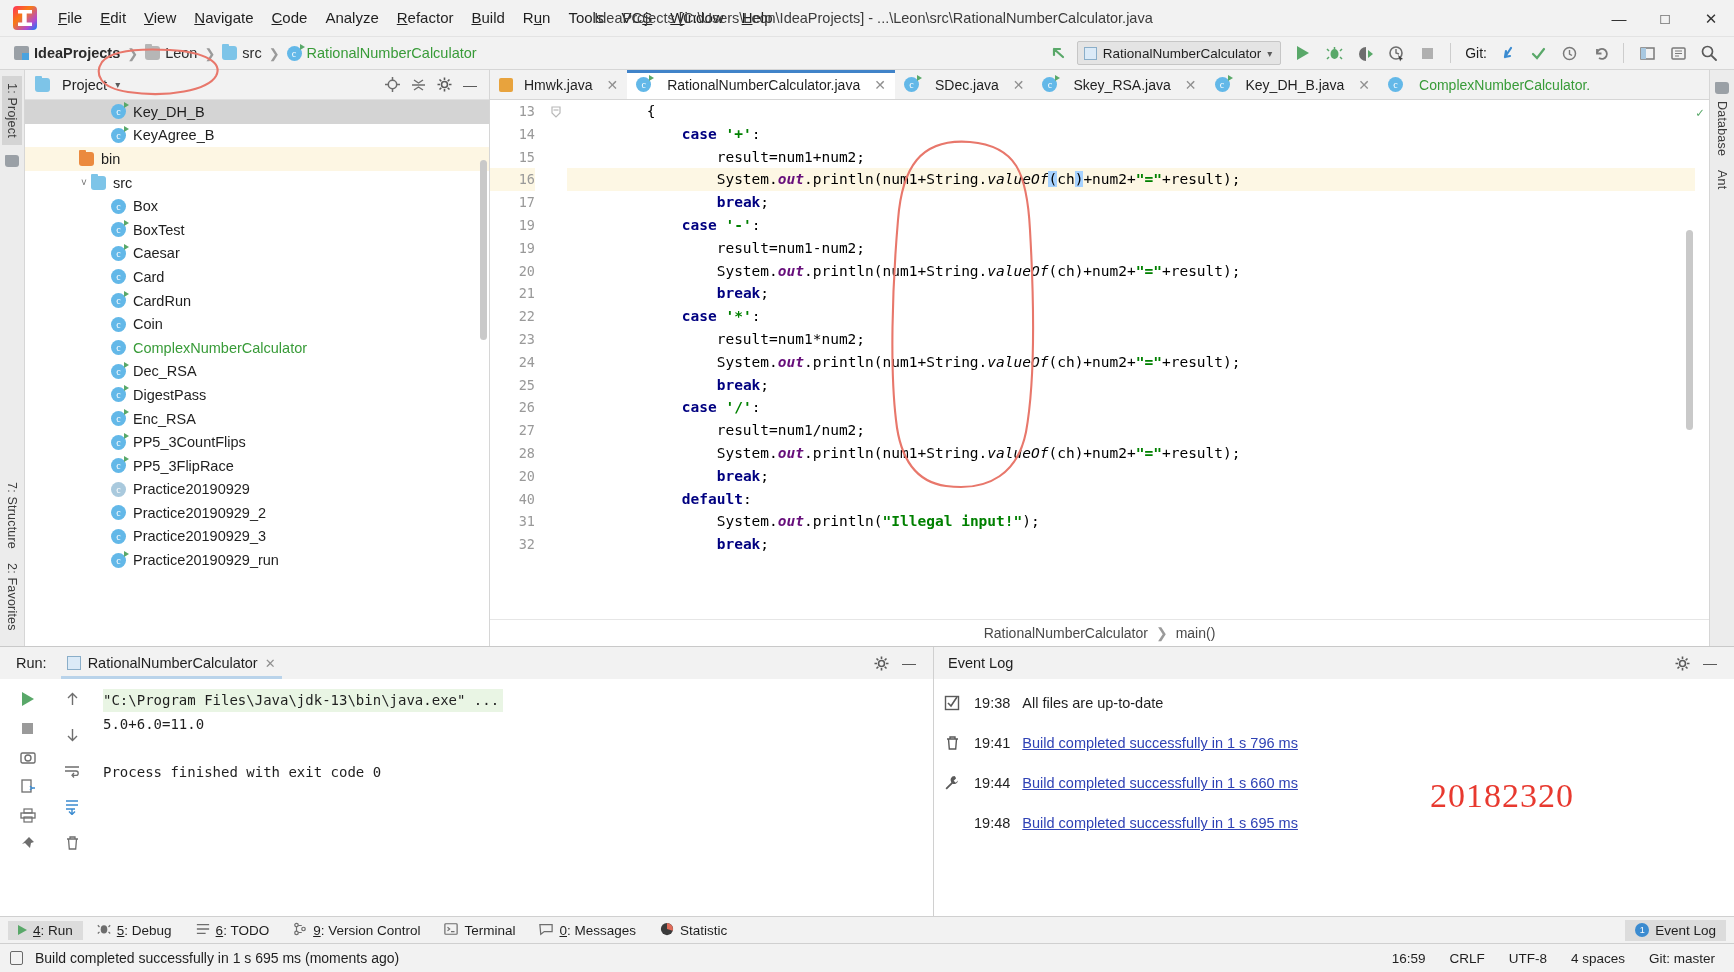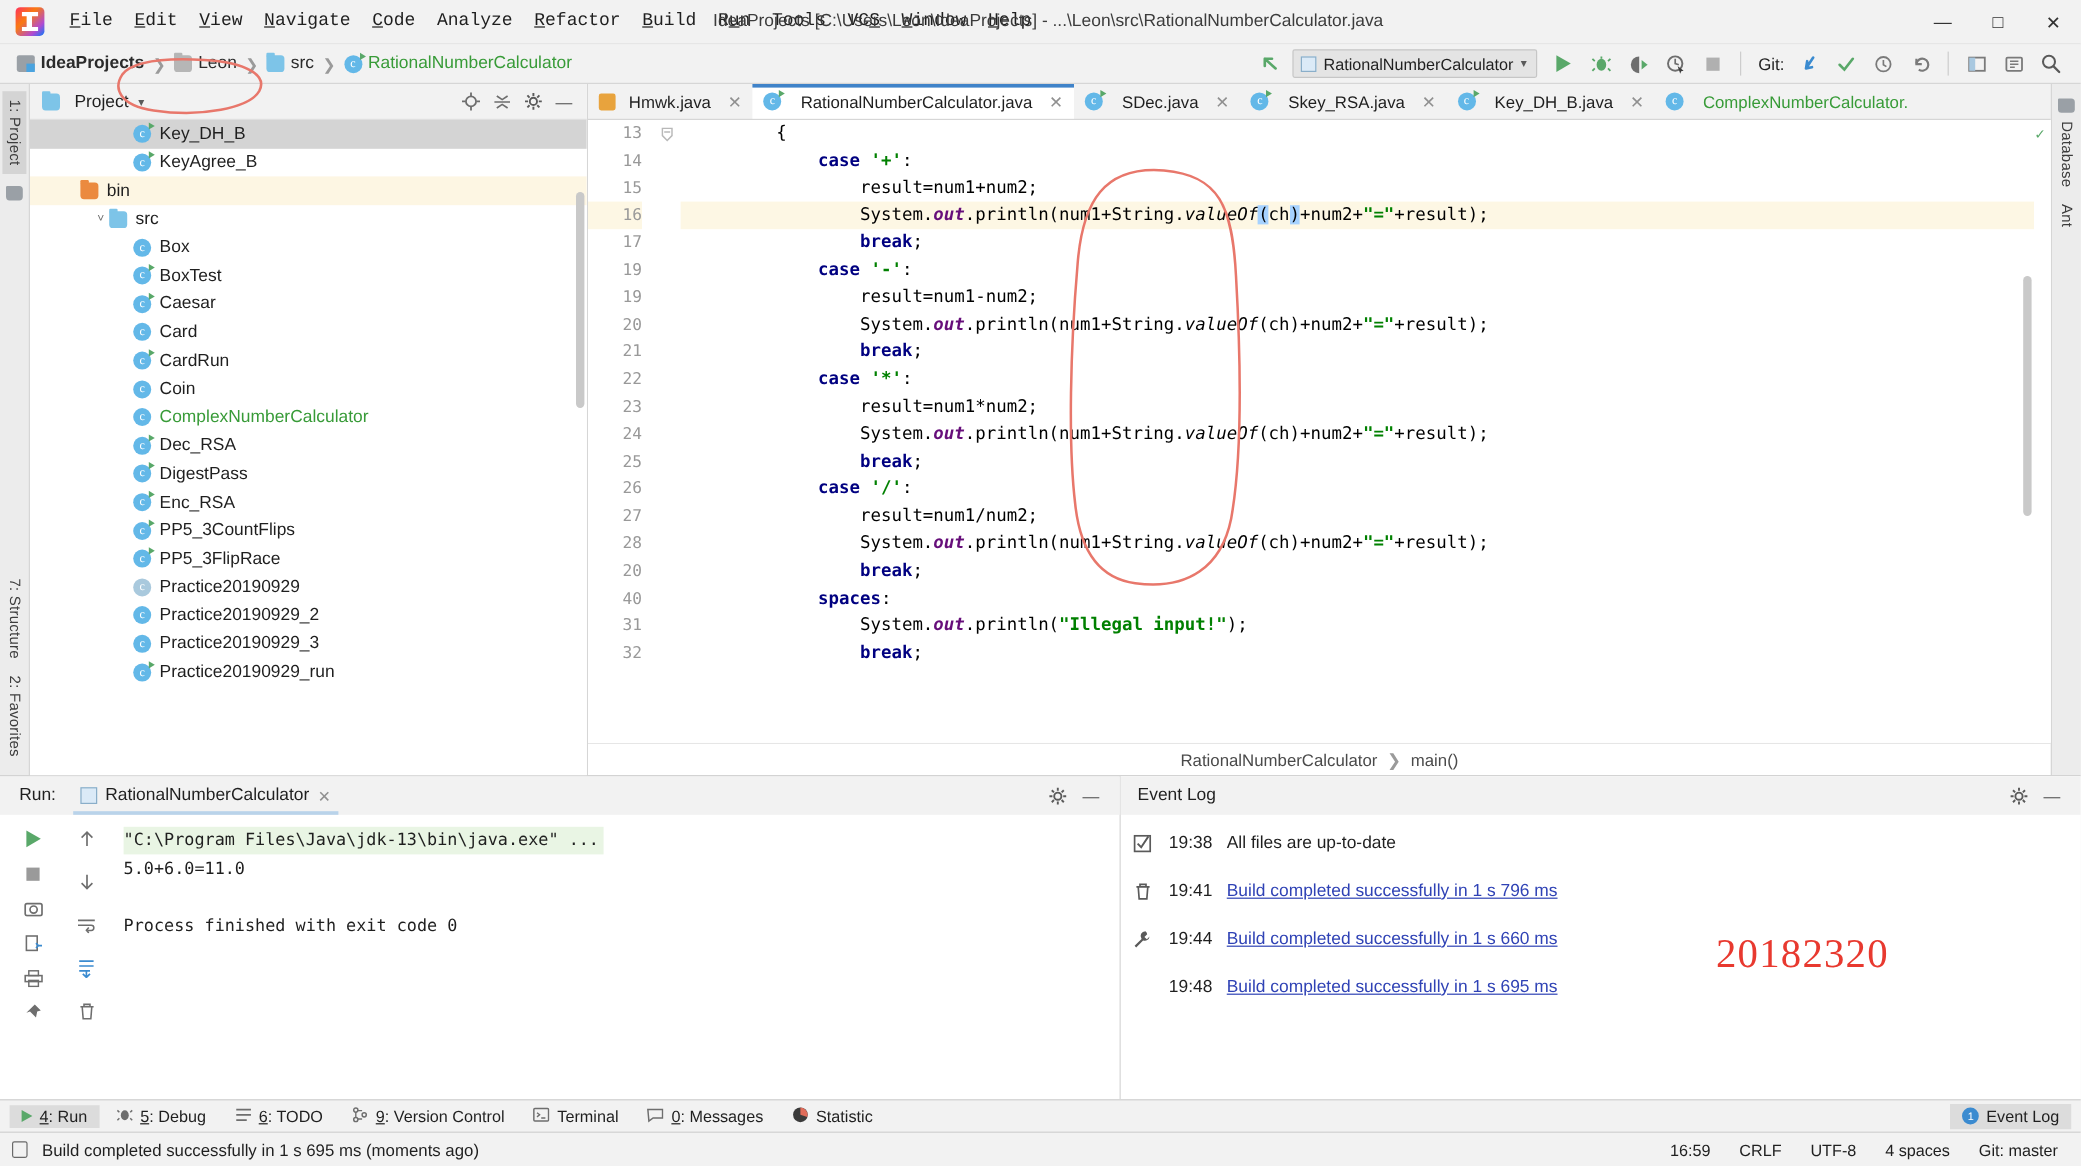--- a/index.html
+++ b/index.html
@@ -24,21 +24,21 @@
     width: 24px; height: 24px; margin-left: 13px; margin-right: 12px;
     border-radius: 4px;
     background: linear-gradient(135deg,#fe315d 0%,#f97a12 38%,#b24ad1 75%,#087cfa 100%);
     position: relative; flex:0 0 24px;
   }
   .ij-logo::after {
     content:""; position:absolute; left:5px; top:4px; width:14px; height:16px;
     background:#fff;
     clip-path: polygon(0 0,100% 0,100% 22%,62% 22%,62% 78%,100% 78%,100% 100%,0 100%,0 78%,30% 78%,30% 22%,0 22%);
   }
-  .menubar { display: flex; align-items: center; height: 100%; font-family: Liberation Mono, monospace; }
+  .menubar { display: flex; align-items: center; height: 100%; }
   .menu-item {
     padding: 3px 9px; font-size: 15px; color: #1f1f1f; cursor: default;
     line-height: 20px;
   }
   .menu-item u { text-decoration: underline; }
   .win-title {
     position: absolute; left: 13px; right: 0; text-align: center;
     font-size: 14.5px; color: #3c3c3c; pointer-events: none;
   }
   .win-buttons { margin-left: auto; display: flex; height: 100%; z-index: 3; }
@@ -388,21 +388,21 @@
           <div class="tree-row sel" style="padding-left: 72px;">
             <span class="twisty"></span>
             <span class="cls-ico runnable" style="margin-right: 7px;">c</span>
             <span class="lbl">Key_DH_B</span>
           </div>
           <div class="tree-row" style="padding-left: 72px;">
             <span class="twisty"></span>
             <span class="cls-ico runnable" style="margin-right: 7px;">c</span>
             <span class="lbl">KeyAgree_B</span>
           </div>
-          <div class="tree-row hl" style="padding-left: 28px;">
+          <div class="tree-row hl" style="padding-left: 40px;">
             <span class="twisty"></span>
             <span class="crumb-ico ico-folder" style="background: rgb(235, 138, 63); margin-right: 7px;"></span>
             <span class="lbl">bin</span>
           </div>
           <div class="tree-row" style="padding-left: 52px;">
             <span class="twisty">˅</span>
             <span class="crumb-ico ico-folder" style="margin-right: 7px;"></span>
             <span class="lbl">src</span>
           </div>
           <div class="tree-row" style="padding-left: 72px;">
@@ -563,21 +563,21 @@
             <div class="cl">&nbsp;&nbsp;&nbsp;&nbsp;&nbsp;&nbsp;&nbsp;&nbsp;&nbsp;&nbsp;&nbsp;&nbsp;&nbsp;&nbsp;&nbsp;&nbsp;System.<span class="fld">out</span>.println(num1+String.<span class="fld" style="color:#000;font-weight:normal">valueOf</span>(ch)+num2+<span class="str">"="</span>+result);</div>
             <div class="cl">&nbsp;&nbsp;&nbsp;&nbsp;&nbsp;&nbsp;&nbsp;&nbsp;&nbsp;&nbsp;&nbsp;&nbsp;&nbsp;&nbsp;&nbsp;&nbsp;<span class="kw">break</span>;</div>
             <div class="cl">&nbsp;&nbsp;&nbsp;&nbsp;&nbsp;&nbsp;&nbsp;&nbsp;&nbsp;&nbsp;&nbsp;&nbsp;<span class="kw">case</span> <span class="str">'*'</span>:</div>
             <div class="cl">&nbsp;&nbsp;&nbsp;&nbsp;&nbsp;&nbsp;&nbsp;&nbsp;&nbsp;&nbsp;&nbsp;&nbsp;&nbsp;&nbsp;&nbsp;&nbsp;result=num1*num2;</div>
             <div class="cl">&nbsp;&nbsp;&nbsp;&nbsp;&nbsp;&nbsp;&nbsp;&nbsp;&nbsp;&nbsp;&nbsp;&nbsp;&nbsp;&nbsp;&nbsp;&nbsp;System.<span class="fld">out</span>.println(num1+String.<span class="fld" style="color:#000;font-weight:normal">valueOf</span>(ch)+num2+<span class="str">"="</span>+result);</div>
             <div class="cl">&nbsp;&nbsp;&nbsp;&nbsp;&nbsp;&nbsp;&nbsp;&nbsp;&nbsp;&nbsp;&nbsp;&nbsp;&nbsp;&nbsp;&nbsp;&nbsp;<span class="kw">break</span>;</div>
             <div class="cl">&nbsp;&nbsp;&nbsp;&nbsp;&nbsp;&nbsp;&nbsp;&nbsp;&nbsp;&nbsp;&nbsp;&nbsp;<span class="kw">case</span> <span class="str">'/'</span>:</div>
             <div class="cl">&nbsp;&nbsp;&nbsp;&nbsp;&nbsp;&nbsp;&nbsp;&nbsp;&nbsp;&nbsp;&nbsp;&nbsp;&nbsp;&nbsp;&nbsp;&nbsp;result=num1/num2;</div>
             <div class="cl">&nbsp;&nbsp;&nbsp;&nbsp;&nbsp;&nbsp;&nbsp;&nbsp;&nbsp;&nbsp;&nbsp;&nbsp;&nbsp;&nbsp;&nbsp;&nbsp;System.<span class="fld">out</span>.println(num1+String.<span class="fld" style="color:#000;font-weight:normal">valueOf</span>(ch)+num2+<span class="str">"="</span>+result);</div>
             <div class="cl">&nbsp;&nbsp;&nbsp;&nbsp;&nbsp;&nbsp;&nbsp;&nbsp;&nbsp;&nbsp;&nbsp;&nbsp;&nbsp;&nbsp;&nbsp;&nbsp;<span class="kw">break</span>;</div>
-            <div class="cl">&nbsp;&nbsp;&nbsp;&nbsp;&nbsp;&nbsp;&nbsp;&nbsp;&nbsp;&nbsp;&nbsp;&nbsp;<span class="kw">spaces</span>:</div>
+            <div class="cl">&nbsp;&nbsp;&nbsp;&nbsp;&nbsp;&nbsp;&nbsp;&nbsp;&nbsp;&nbsp;&nbsp;&nbsp;<span class="kw">default</span>:</div>
             <div class="cl">&nbsp;&nbsp;&nbsp;&nbsp;&nbsp;&nbsp;&nbsp;&nbsp;&nbsp;&nbsp;&nbsp;&nbsp;&nbsp;&nbsp;&nbsp;&nbsp;System.<span class="fld">out</span>.println(<span class="str">"Illegal input!"</span>);</div>
             <div class="cl">&nbsp;&nbsp;&nbsp;&nbsp;&nbsp;&nbsp;&nbsp;&nbsp;&nbsp;&nbsp;&nbsp;&nbsp;&nbsp;&nbsp;&nbsp;&nbsp;<span class="kw">break</span>;</div>
           </div>
         <div class="right-marker">
           <span class="chk-ok">✓</span>
         </div>
         <div class="ed-scroll"></div>
 
         <svg class="annot" style="left:360px;top:20px;width:230px;height:380px" viewBox="0 0 230 380">
           <path d="M120 22 C70 18 52 48 48 100 C42 170 40 250 46 300 C50 338 66 362 96 366 C140 372 168 352 176 312 C185 262 184 180 180 110 C177 52 166 26 120 22 Z" fill="none" stroke="#e8776b" stroke-width="2.1" stroke-linejoin="round"></path>

